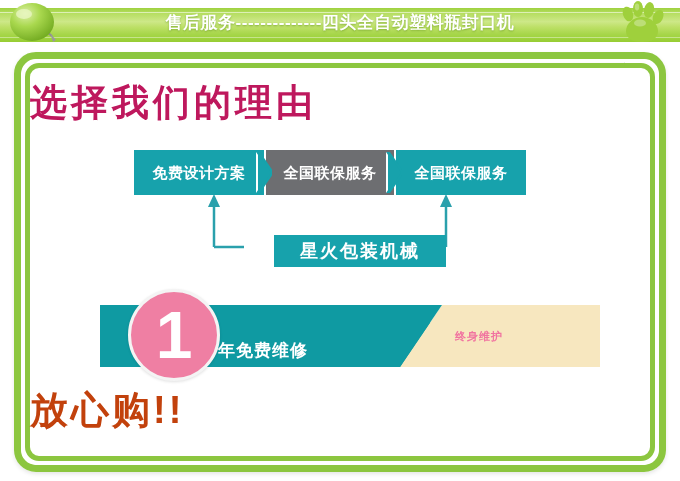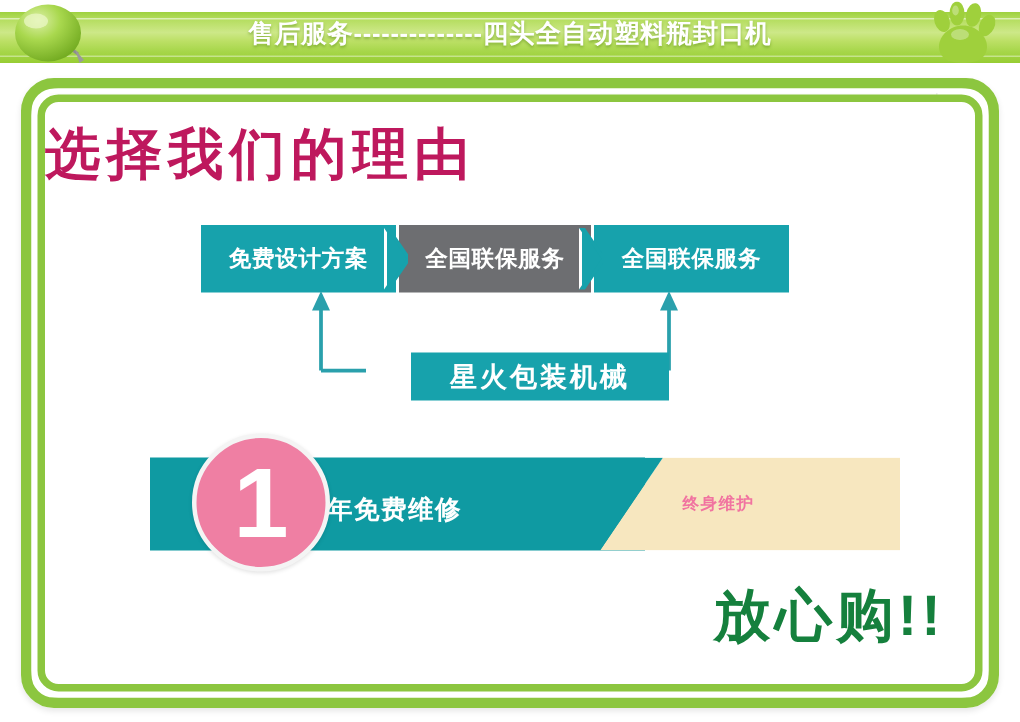--- a/index.html
+++ b/index.html
@@ -260,21 +260,21 @@
     left: 300px;
     top: 0;
     width: 200px;
     height: 62px;
     background: #f7e7bf;
     clip-path: polygon(42px 0, 100% 0, 100% 100%, 0 100%);
   }
   .warranty-text1 {
     position: absolute;
     left: 118px;
-    top: 4px;
+    top: 15px;
     height: 62px;
     line-height: 62px;
     font-size: 17px;
     font-weight: bold;
     color: #ffffff;
     letter-spacing: 1px;
     white-space: nowrap;
     z-index: 4;
   }
   .warranty-text2 {
@@ -312,24 +312,24 @@
     font-weight: bold;
     color: #ffffff;
     font-family: "Liberation Sans", "DejaVu Sans", sans-serif;
   }
 
   .bottom-title {
     position: absolute;
     left: 0;
     top: 325px;
     width: 600px;
-    text-align: right;
+    text-align: left;
     font-size: 38px;
     font-weight: bold;
-    color: #15803d;
+    color: #c2410c;
     letter-spacing: 3px;
     white-space: nowrap;
   }
 </style>
 </head>
 <body>
 
 <div class="page">
 
   <div class="header">

